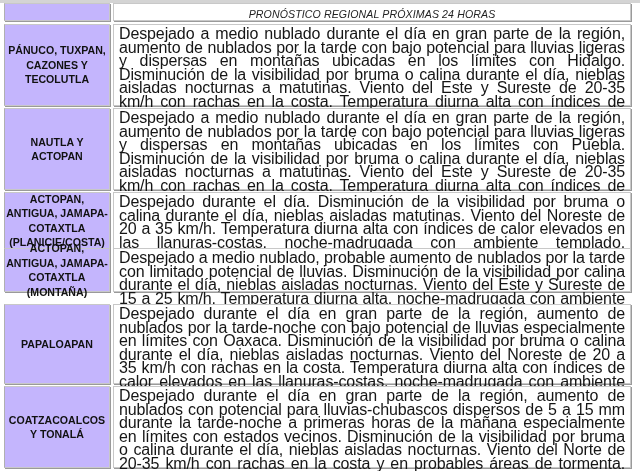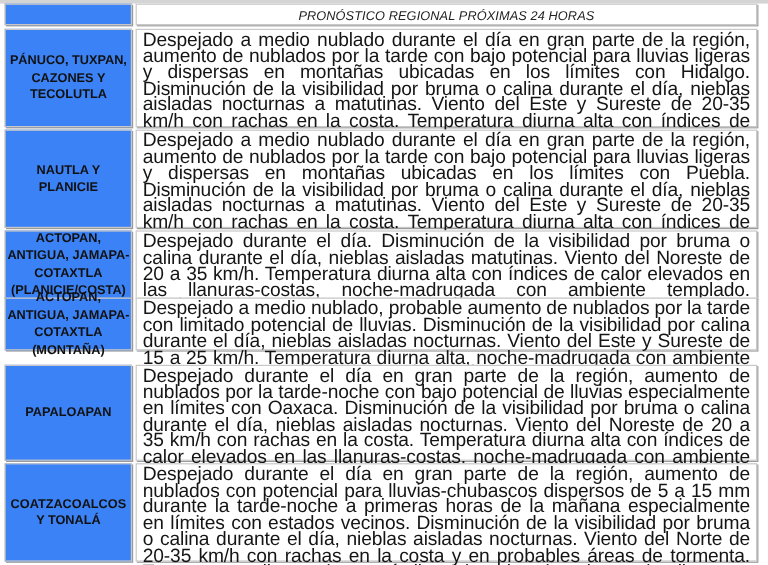--- a/index.html
+++ b/index.html
@@ -5,21 +5,21 @@
   html, body { margin: 0; padding: 0; background: #ffffff; }
   body { width: 640px; height: 471px; overflow: hidden; font-family: "Liberation Sans", sans-serif; color: #111; }
   .tbl { position: absolute; left: 0; top: 0; width: 640px; }
   .row { position: absolute; left: 0; width: 640px; }
   .cell-l {
     position: absolute; left: 4px; top: 0; bottom: 0; width: 104px;
     border: 1px solid #c8c8c8; border-left: 1px solid #b0b0b0;
     box-shadow: 1px 1px 0 #9a9a9a;
     display: flex; align-items: center; justify-content: center;
     text-align: center; font-weight: bold; font-size: 10.6px; line-height: 14.5px;
-    background: #3b82f6;
+    background: #c4b5fd;
   }
   .cell-r {
     position: absolute; left: 113px; top: 0; bottom: 0; width: 516px;
     border: 1px solid #c8c8c8; box-shadow: 1px 1px 0 #9a9a9a;
     background: #fff;
   }
   .desc {
     position: absolute; left: 5px; right: 5px; top: 2px;
     font-size: 16px; line-height: 13.6px; text-align: justify;
     letter-spacing: -0.12px; color: #151515;
@@ -45,21 +45,21 @@
   </div>
 
   <div class="row" style="top:24px;height:82px;">
     <div class="cell-l">PÁNUCO, TUXPAN, CAZONES Y TECOLUTLA</div>
     <div class="cell-r">
       <div class="desc">Despejado a medio nublado durante el día en gran parte de la región, aumento de nublados por la tarde con bajo potencial para lluvias ligeras y dispersas en montañas ubicadas en los límites con Hidalgo. Disminución de la visibilidad por bruma o calina durante el día, nieblas aisladas nocturnas a matutinas. Viento del Este y Sureste de 20-35 km/h con rachas en la costa. Temperatura diurna alta con índices de calor elevados en las llanuras-costas, noche-madrugada con ambiente templado a fresco. T.máx./T.mín. (°C): Pánuco 36/25; Tuxpan 35/24; Poza Rica 34/23; Papantla 33/22.</div>
     </div>
   </div>
 
   <div class="row" style="top:108px;height:82px;">
-    <div class="cell-l">NAUTLA Y PLANICIE</div>
+    <div class="cell-l">NAUTLA Y ACTOPAN</div>
     <div class="cell-r">
       <div class="desc">Despejado a medio nublado durante el día en gran parte de la región, aumento de nublados por la tarde con bajo potencial para lluvias ligeras y dispersas en montañas ubicadas en los límites con Puebla. Disminución de la visibilidad por bruma o calina durante el día, nieblas aisladas nocturnas a matutinas. Viento del Este y Sureste de 20-35 km/h con rachas en la costa. Temperatura diurna alta con índices de calor elevados en las llanuras-costas, noche-madrugada con ambiente templado, fresco a relativamente frío en altas montañas. T.máx./T.mín. (°C): Perote 22/06; Vega de Alatorre 34/23; Mtz. de la Torre 35/24; Misantla 32/21.</div>
     </div>
   </div>
 
   <div class="row" style="top:192px;height:57px;">
     <div class="cell-l">ACTOPAN, ANTIGUA, JAMAPA-COTAXTLA (PLANICIE/COSTA)</div>
     <div class="cell-r">
       <div class="desc">Despejado durante el día. Disminución de la visibilidad por bruma o calina durante el día, nieblas aisladas matutinas. Viento del Noreste de 20 a 35 km/h. Temperatura diurna alta con índices de calor elevados en las llanuras-costas, noche-madrugada con ambiente templado. T.máx./T.mín. (°C): Actopan 33/22; Cardel 36/23; Cotaxtla 35/24; Veracruz-Boca del Río 34/25.</div>
     </div>

